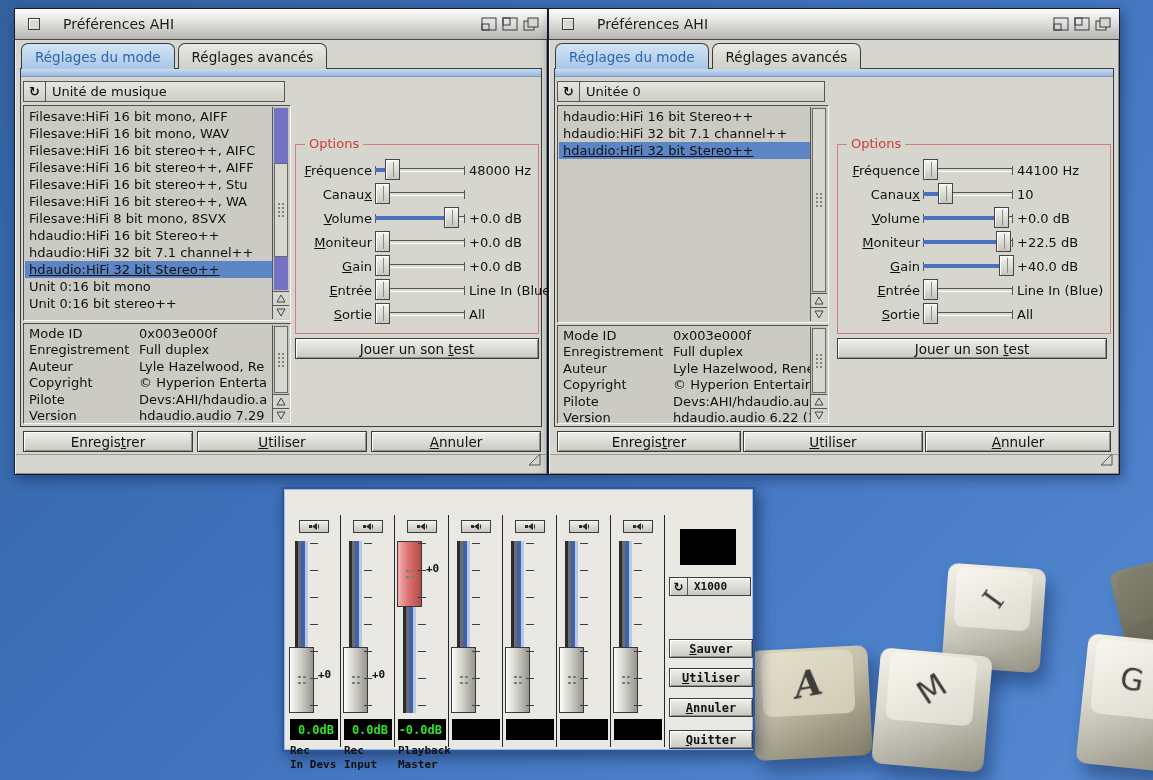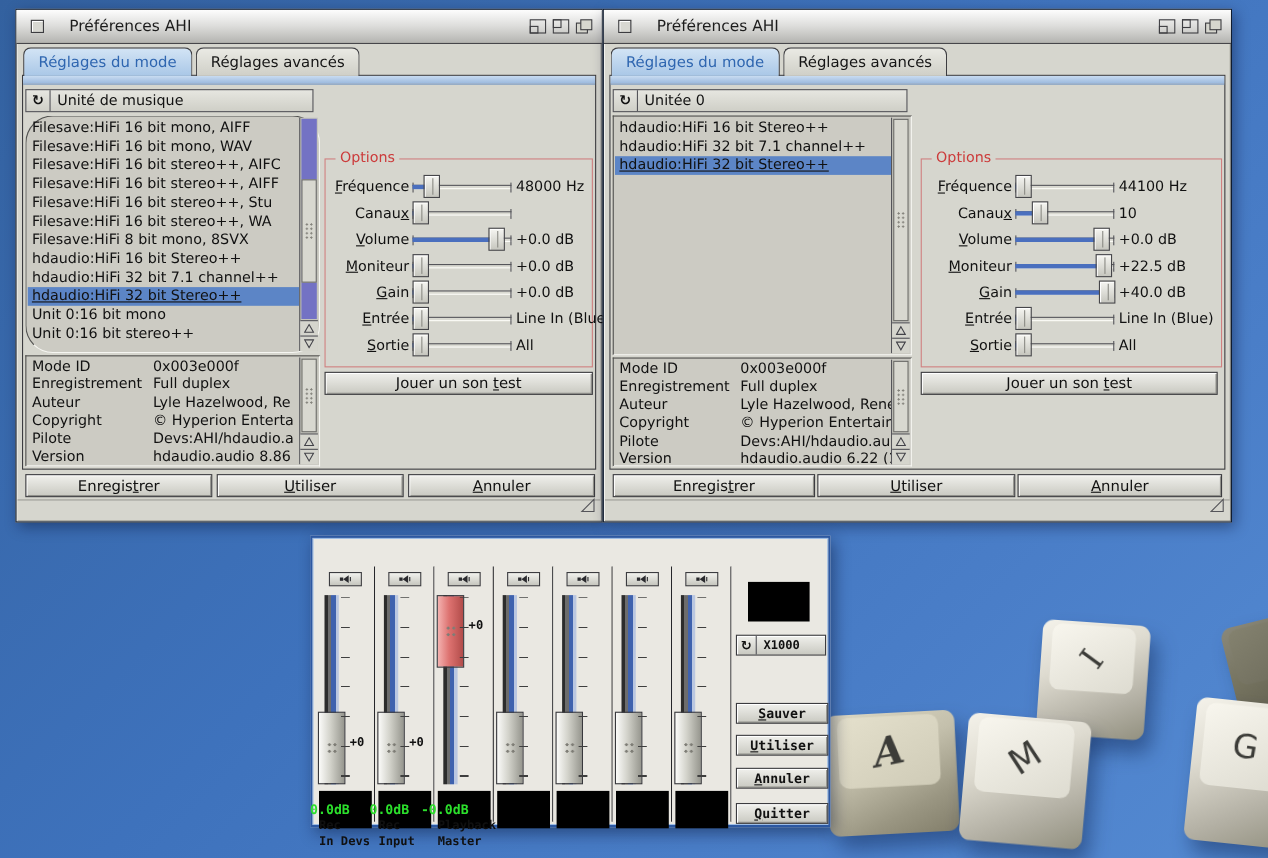--- a/index.html
+++ b/index.html
@@ -111,23 +111,23 @@
             background:linear-gradient(90deg,#2c2c2c 0 3px,#6c6c6c 3px 6px,#3f62ae 6px 10px,#bac7e1 10px 13px); }
   .vtrack::after { content:""; position:absolute; left:15px; top:2px; height:164px; width:8px;
             background:repeating-linear-gradient(#3e3e3e 0 1px, transparent 1px 27px); }
   .knob { position:absolute; left:-6px; width:25px; height:66px;
           top:calc((100% - 66px) * var(--pct,100) / 100);
           background:linear-gradient(90deg,#fbfbf9,#d2d2ca 45%,#96968e); border:1px solid #38383c; }
   .knob::before { content:""; position:absolute; left:50%; top:50%; width:10px; height:12px; margin:-6px 0 0 -5px;
           background-image:radial-gradient(circle,#7e7d76 32%, transparent 34%); background-size:5px 6px; }
   .knob-label { position:absolute; left:28px; top:20px; font:bold 11px "DejaVu Sans Mono", monospace; white-space:nowrap; }
   .strip[data-color="red"] .knob { background:linear-gradient(90deg,#f4b2b0,#dd7270 45%,#b24c4a); }
-  .lcd { position:absolute; left:3px; width:48px; top:204px; height:34px; background:#000;
+  .lcd { position:absolute; left:3px; width:48px; top:204px; height:21px; background:#000;
          color:#2ce02c; font:bold 12px "DejaVu Sans Mono", monospace;
-         display:flex; align-items:center; justify-content:flex-end; padding-right:20px; }
+         display:flex; align-items:center; justify-content:flex-end; padding-right:4px; }
   .clabel { position:absolute; left:3px; top:229px; font:bold 11px "DejaVu Sans Mono", monospace;
             line-height:14px; color:#101010; }
   .mpanel { flex:1; position:relative; background:#eae8e2; }
   .mdisplay { position:absolute; left:15px; top:14px; width:56px; height:36px; background:#000; }
   .mcycle { position:absolute; left:4px; top:62px; width:82px; height:19px; display:flex; align-items:center;
             border:1px solid #3c3c40; background:linear-gradient(#f0f0ec,#c9c9c1);
             box-shadow:inset 1px 1px 0 #fff; }
   .mcycle .cyc { width:18px; font-size:12px; }
   .mcycle-label { font:bold 11px "DejaVu Sans Mono", monospace; padding-left:6px; }
   .mbtn { left:4px; width:84px; height:19px; font:bold 12px "DejaVu Sans Mono", monospace; }
@@ -213,21 +213,21 @@
     <div class="tab">Réglages avancés</div>
   </div>
   <div class="page" style="left:5px; width:522px; height:359px;">
     <div class="band"></div>
 
     <div class="unitbar" style="left:2px; top:12px; width:262px;">
       <div class="cyc">↻</div>
       <div class="unit-label">Unité de musique</div>
     </div>
 
-    <div class="listbox sunken" style="left:2px; top:36px; width:268px; height:216px;border-radius:25px;">
+    <div class="listbox sunken" style="left:2px; top:36px; width:268px; height:216px;">
       <div class="list-rows">
         <div class="lrow">Filesave:HiFi 16 bit mono, AIFF</div>
         <div class="lrow">Filesave:HiFi 16 bit mono, WAV</div>
         <div class="lrow">Filesave:HiFi 16 bit stereo++, AIFC</div>
         <div class="lrow">Filesave:HiFi 16 bit stereo++, AIFF</div>
         <div class="lrow">Filesave:HiFi 16 bit stereo++, Stu</div>
         <div class="lrow">Filesave:HiFi 16 bit stereo++, WA</div>
         <div class="lrow">Filesave:HiFi 8 bit mono, 8SVX</div>
         <div class="lrow">hdaudio:HiFi 16 bit Stereo++</div>
         <div class="lrow">hdaudio:HiFi 32 bit 7.1 channel++</div>
@@ -269,21 +269,21 @@
         <div class="irow">
             <div class="ilabel">Copyright</div>
             <div class="ivalue">© Hyperion Enterta</div>
           </div>
         <div class="irow">
             <div class="ilabel">Pilote</div>
             <div class="ivalue">Devs:AHI/hdaudio.a</div>
           </div>
         <div class="irow">
             <div class="ilabel">Version</div>
-            <div class="ivalue">hdaudio.audio 8.86</div>
+            <div class="ivalue">hdaudio.audio 7.29</div>
           </div>
       </div>
       <div class="scrollcol">
         <div class="strackv" style="background:#c8c8c0;">
           <div class="sthumbv" style="top:0; bottom:0;"></div>
         </div>
         <div class="sbtn">
             <svg width="10" height="9">
               <path d="M5 1 L9 8 L1 8 Z" fill="none" stroke="#44444a"></path>
             </svg>

